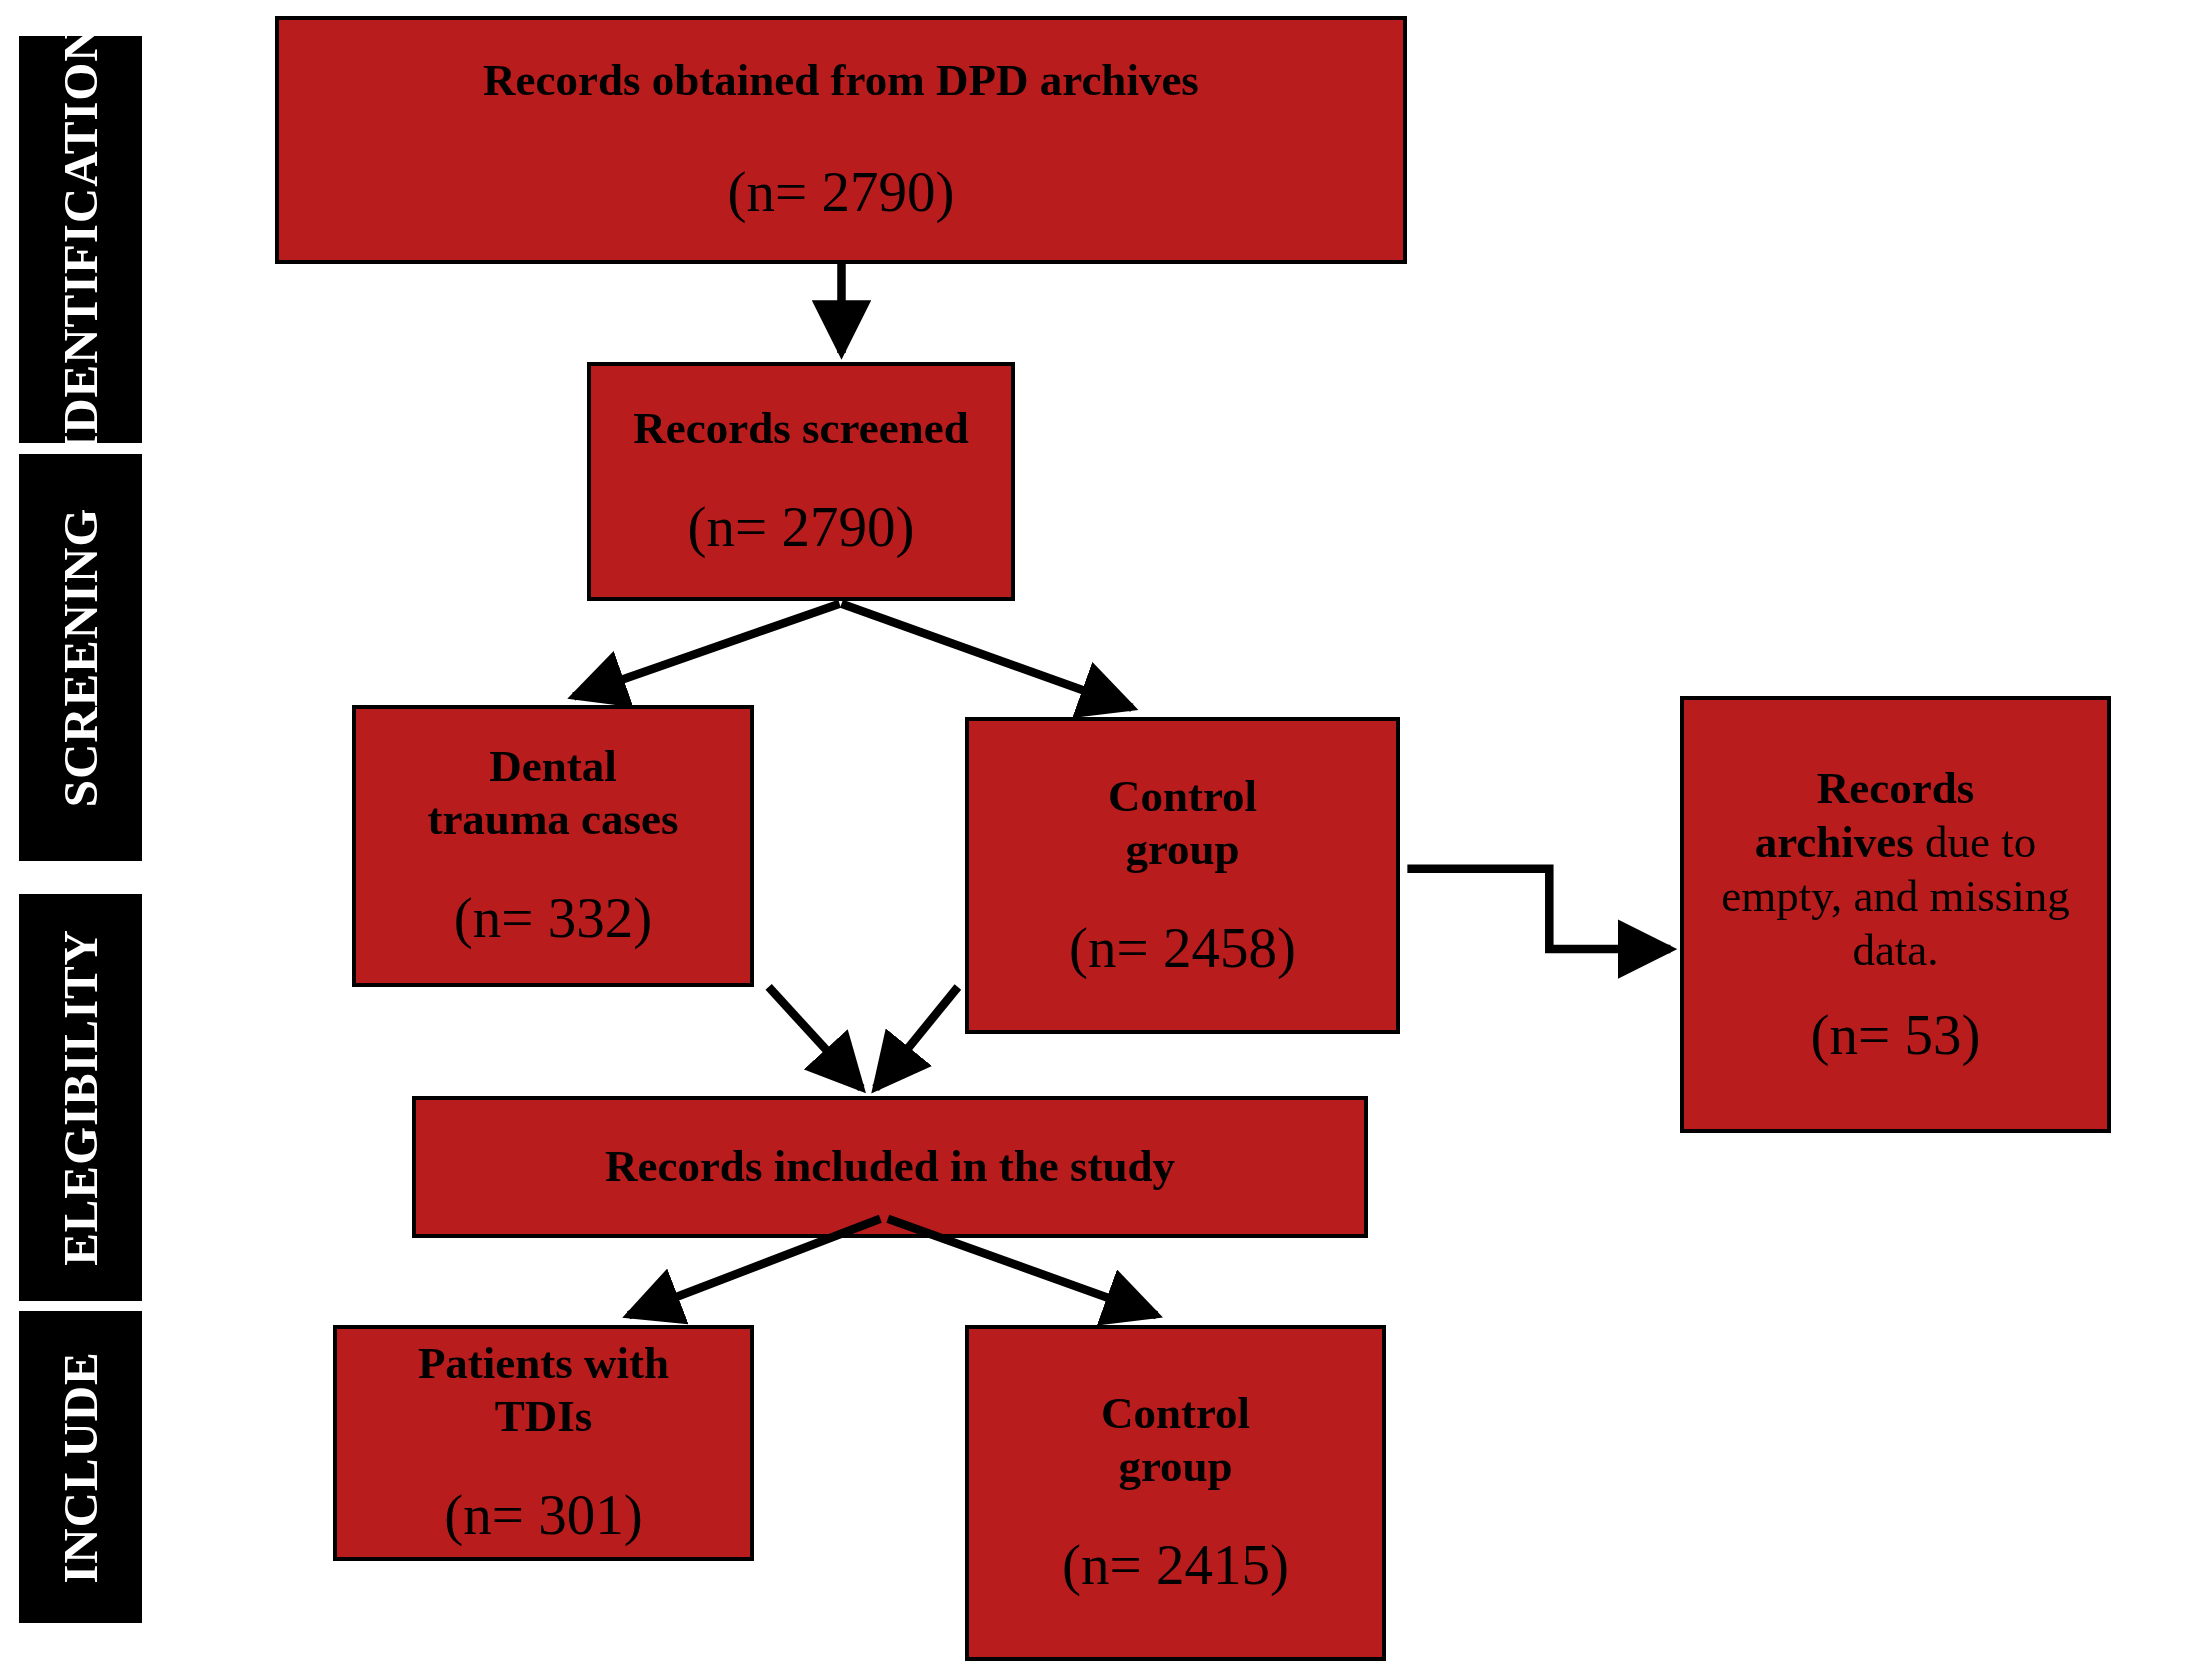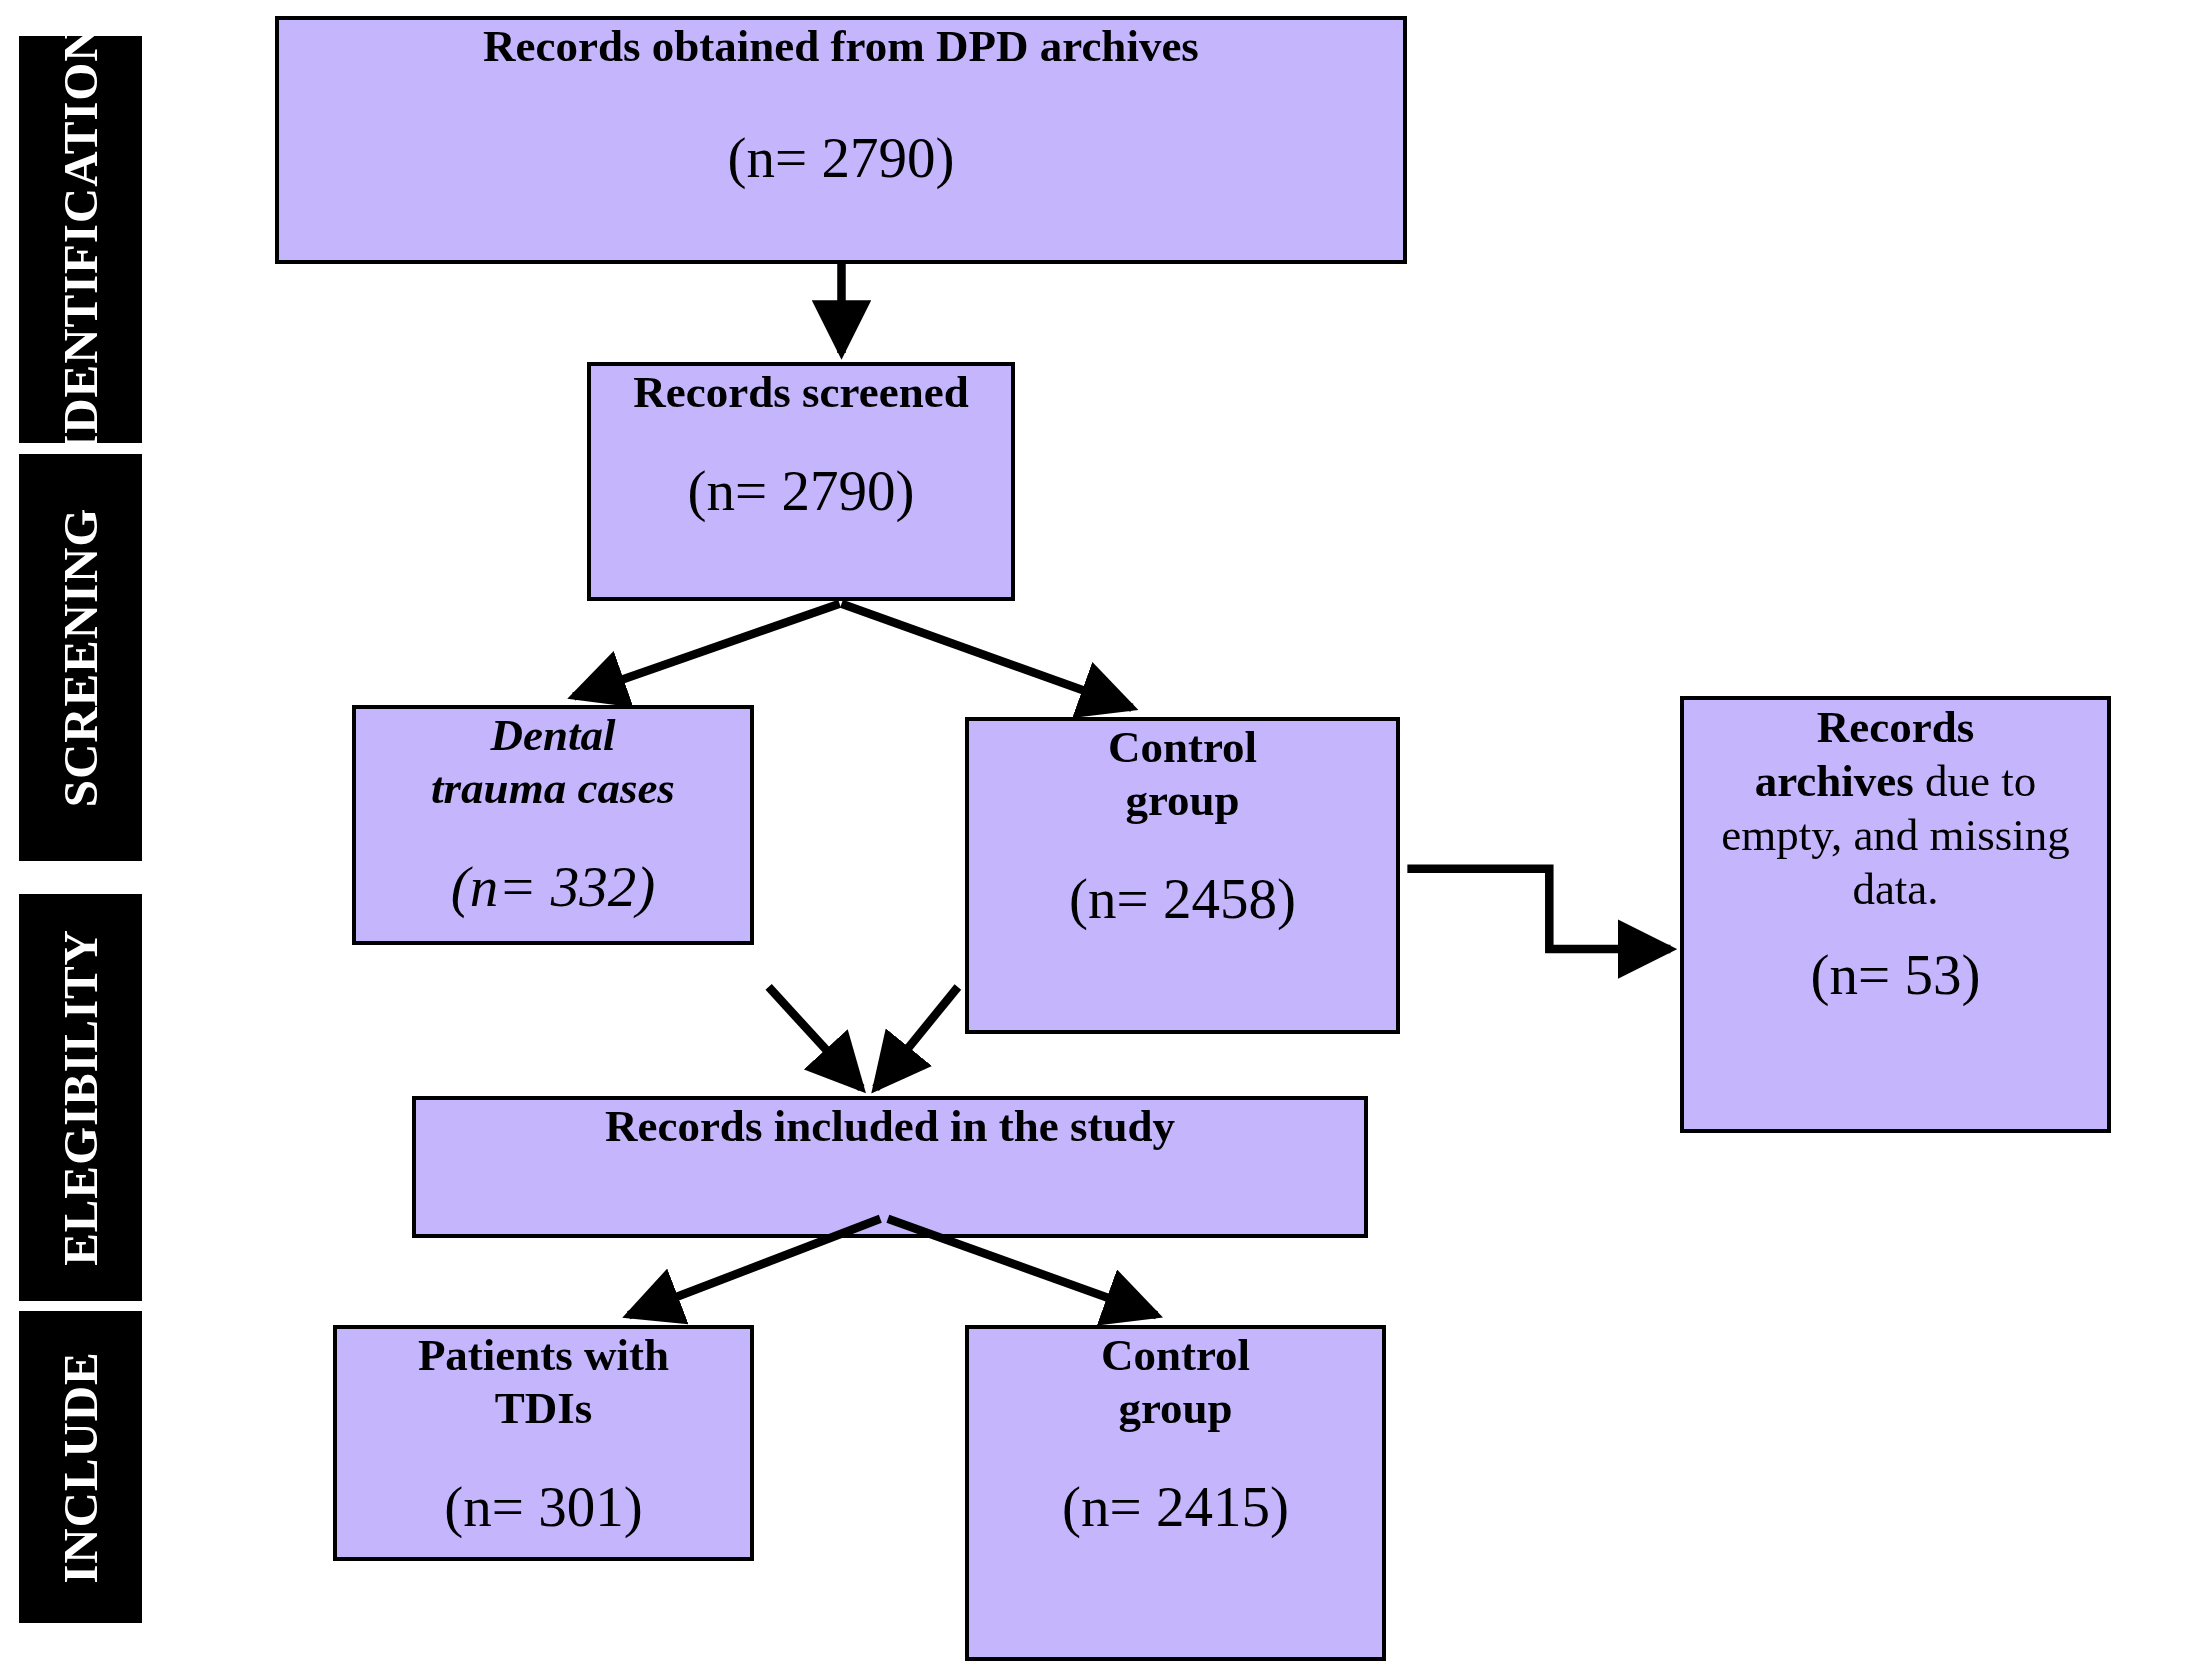--- a/index.html
+++ b/index.html
@@ -32,27 +32,27 @@
     font-weight: 700;
     font-size: 49px;
     letter-spacing: 0.9px;
     color: #ffffff;
     line-height: 1;
   }
 
   
   .flow-box {
     position: absolute;
-    background: #c4b5fd;
+    background: #b91c1c;
     border: 4.7px solid #000000;
     box-sizing: border-box;
     display: flex;
     flex-direction: column;
     align-items: center;
-    justify-content: flex-start;
+    justify-content: center;
     text-align: center;
     color: #000000;
   }
   .box-title {
     font-weight: 700;
     font-size: 45px;
     line-height: 1.18;
     padding: 0 11.4px;
   }
   .box-count {
@@ -109,21 +109,21 @@
     <div class="gap-lg"></div>
     <div class="box-count">(n= 2790)</div>
   </div>
 
   <div class="flow-box" style="left:587px; top:362px; width:428px; height:239px;">
     <div class="box-title">Records screened</div>
     <div class="gap-md"></div>
     <div class="box-count">(n= 2790)</div>
   </div>
 
-  <div class="flow-box" style="left:352px; top:705px; width:402px; height:240px;font-style:italic;">
+  <div class="flow-box" style="left:352px; top:705px; width:402px; height:282px;">
     <div class="box-title">Dental</div>
     <div class="box-title">trauma cases</div>
     <div class="gap-md"></div>
     <div class="box-count">(n= 332)</div>
   </div>
 
   <div class="flow-box" style="left:965px; top:717px; width:435px; height:317px;">
     <div class="box-title">Control</div>
     <div class="box-title">group</div>
     <div class="gap-md"></div>

